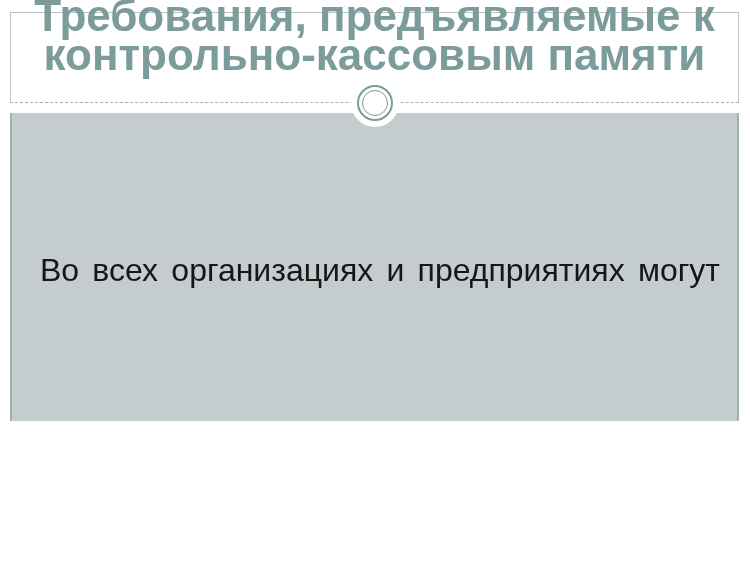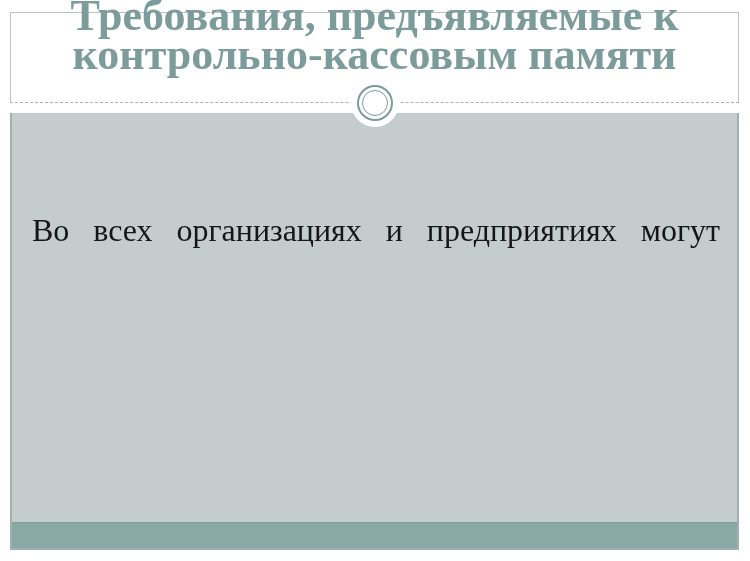--- a/index.html
+++ b/index.html
@@ -9,24 +9,24 @@
     --border-gray: #bdc3c3;
     --divider-gray: #a9b2b2;
     --panel-edge: #a2b0b0;
     --text-black: #161616;
   }
   * { margin: 0; padding: 0; box-sizing: border-box; }
   html, body { background: #ffffff; }
   .slide {
     position: relative;
     width: 750px;
-    height: 561px;
+    height: 421px;
     background: #ffffff;
     overflow: hidden;
-    font-family: Liberation Serif, serif;
+    font-family: Liberation Sans, sans-serif;
   }
   
   .header-frame {
     position: absolute;
     left: 10px;
     top: 12px;
     width: 729px;
     height: 91px;
     border-top: 1px solid var(--border-gray);
     border-left: 1px solid var(--border-gray);
@@ -80,24 +80,25 @@
     top: 113px;
     width: 729px;
     height: 437px;
     background: var(--body-background);
     border-left: 2px solid var(--panel-edge);
     border-right: 2px solid var(--panel-edge);
     border-bottom: 2px solid var(--panel-edge);
     z-index: 1;
   }
   .body-paragraph {
-    padding: 101px 17px 0 20px;
+    padding: 101px 17px 0 28px;
     color: var(--text-black);
     font-size: 32px;
     line-height: 33.5px;
+    margin-top: 40px;
   }
   .body-line {
     text-align: justify;
     text-align-last: justify;
     white-space: normal;
   }
   .body-line.indented { margin-left: 22px; }
   .body-line.last-line {
     text-align: left;
     text-align-last: left;

